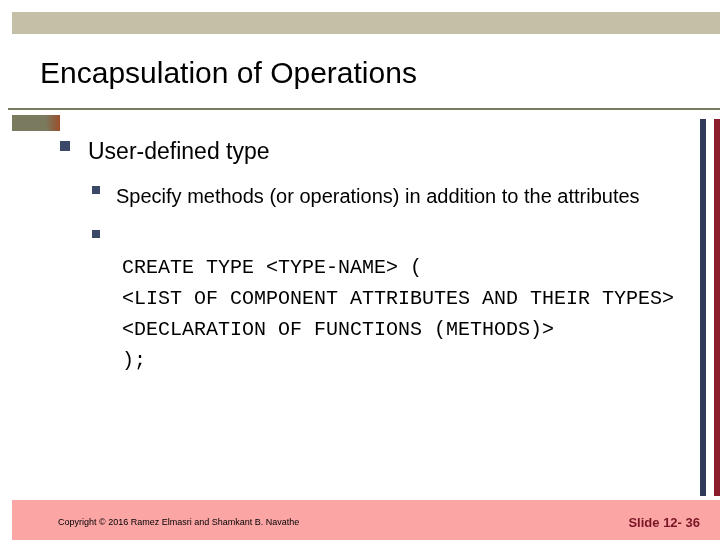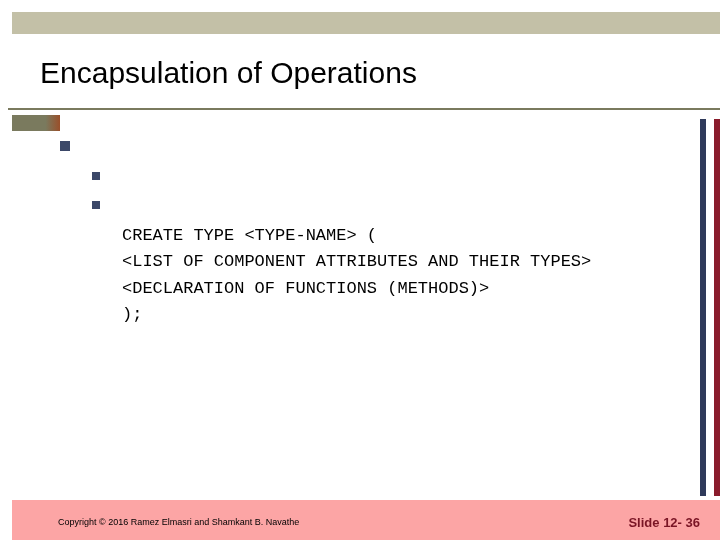--- a/index.html
+++ b/index.html
@@ -64,21 +64,21 @@
   .bullet-sq.small {
     width: 8px; height: 8px; margin-top: 7px; margin-right: 12px;
   }
   .lvl1-text { font-size: 23px; }
   .lvl2 { margin-left: 36px; }
   .lvl2-text { font-size: 20px; line-height: 1.3; }
   .code-block {
     margin-left: 70px;
     margin-top: 6px;
     font-family: "Courier New", Courier, monospace;
-    font-size: 17px;
+    font-size: 20px;
     line-height: 1.55;
     white-space: pre;
   }
   .footer-bar {
     position: absolute;
     left: 0; right: 0; bottom: 0;
     height: 44px;
     background: #fca5a5;
     display: flex;
     align-items: center;
@@ -108,23 +108,25 @@
 <div class="decor-corner"></div>
 
 <div class="right-stripe">
   <div class="stripe-a"></div>
   <div class="stripe-b"></div>
 </div>
 
 <div class="content">
   <div class="bullet-row">
     <div class="bullet-sq"></div>
+    <div class="lvl1-text">User-defined type</div>
   </div>
   <div class="bullet-row lvl2">
     <div class="bullet-sq small"></div>
+    <div class="lvl2-text">Specify methods (or operations) in addition to the attributes</div>
   </div>
   <div class="bullet-row lvl2">
     <div class="bullet-sq small"></div>
   </div>
   <div class="code-block">CREATE TYPE &lt;TYPE-NAME&gt; (
 &lt;LIST OF COMPONENT ATTRIBUTES AND THEIR TYPES&gt;
 &lt;DECLARATION OF FUNCTIONS (METHODS)&gt;
 );</div>
 </div>
 

